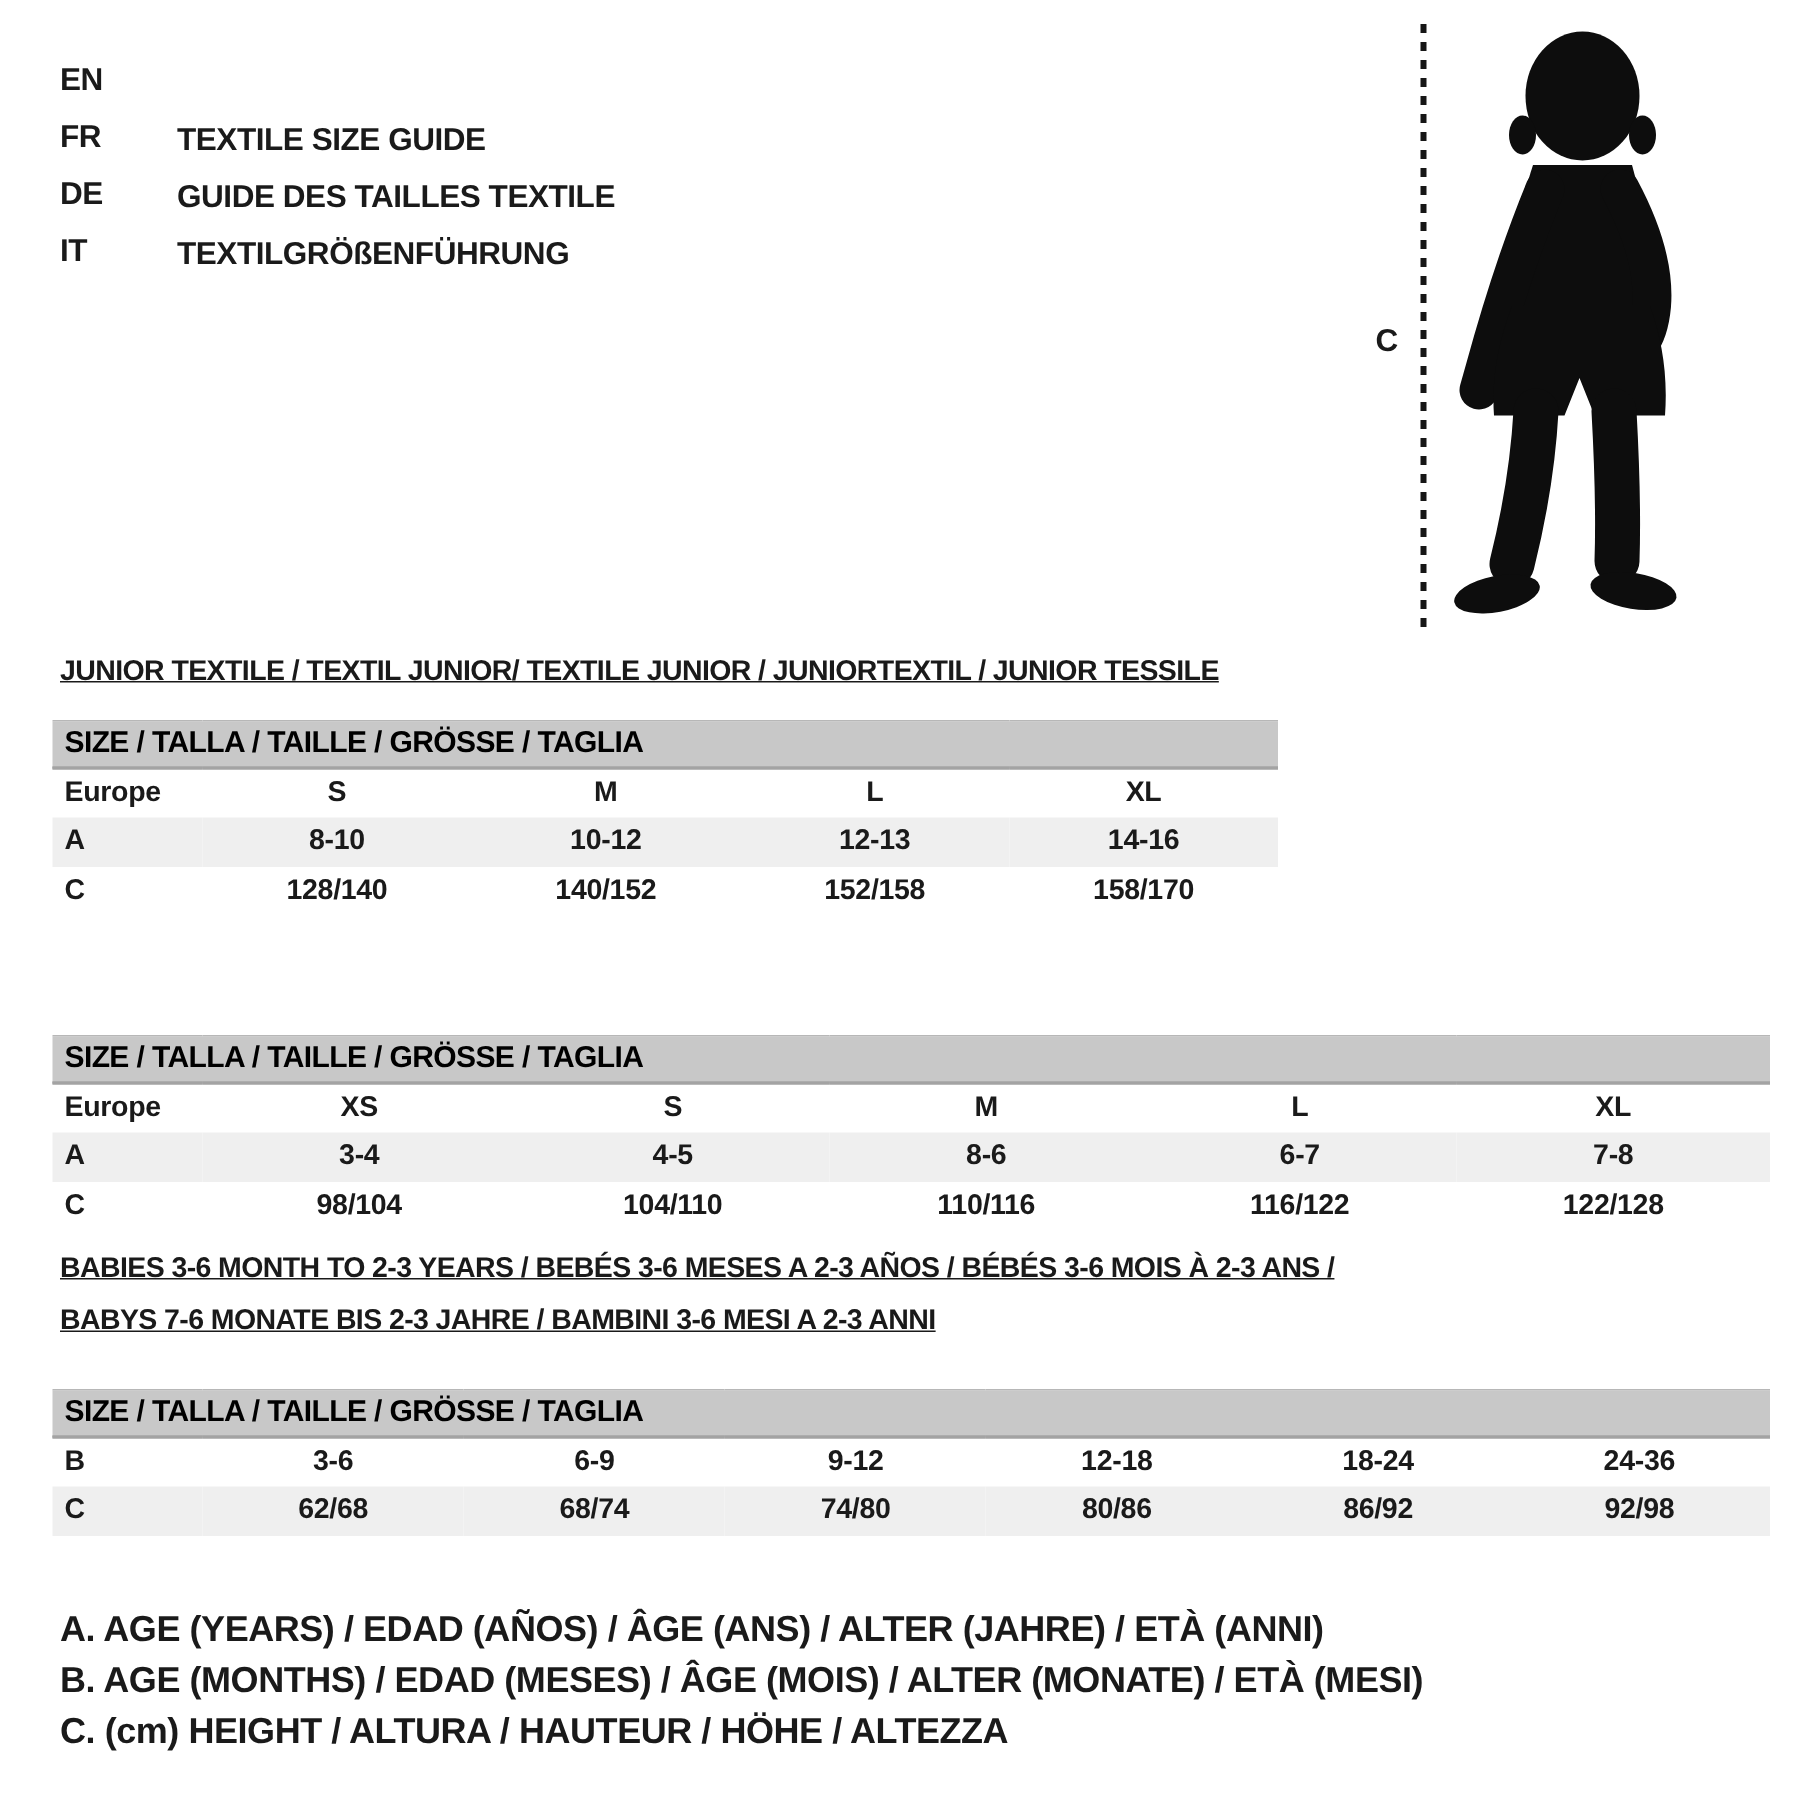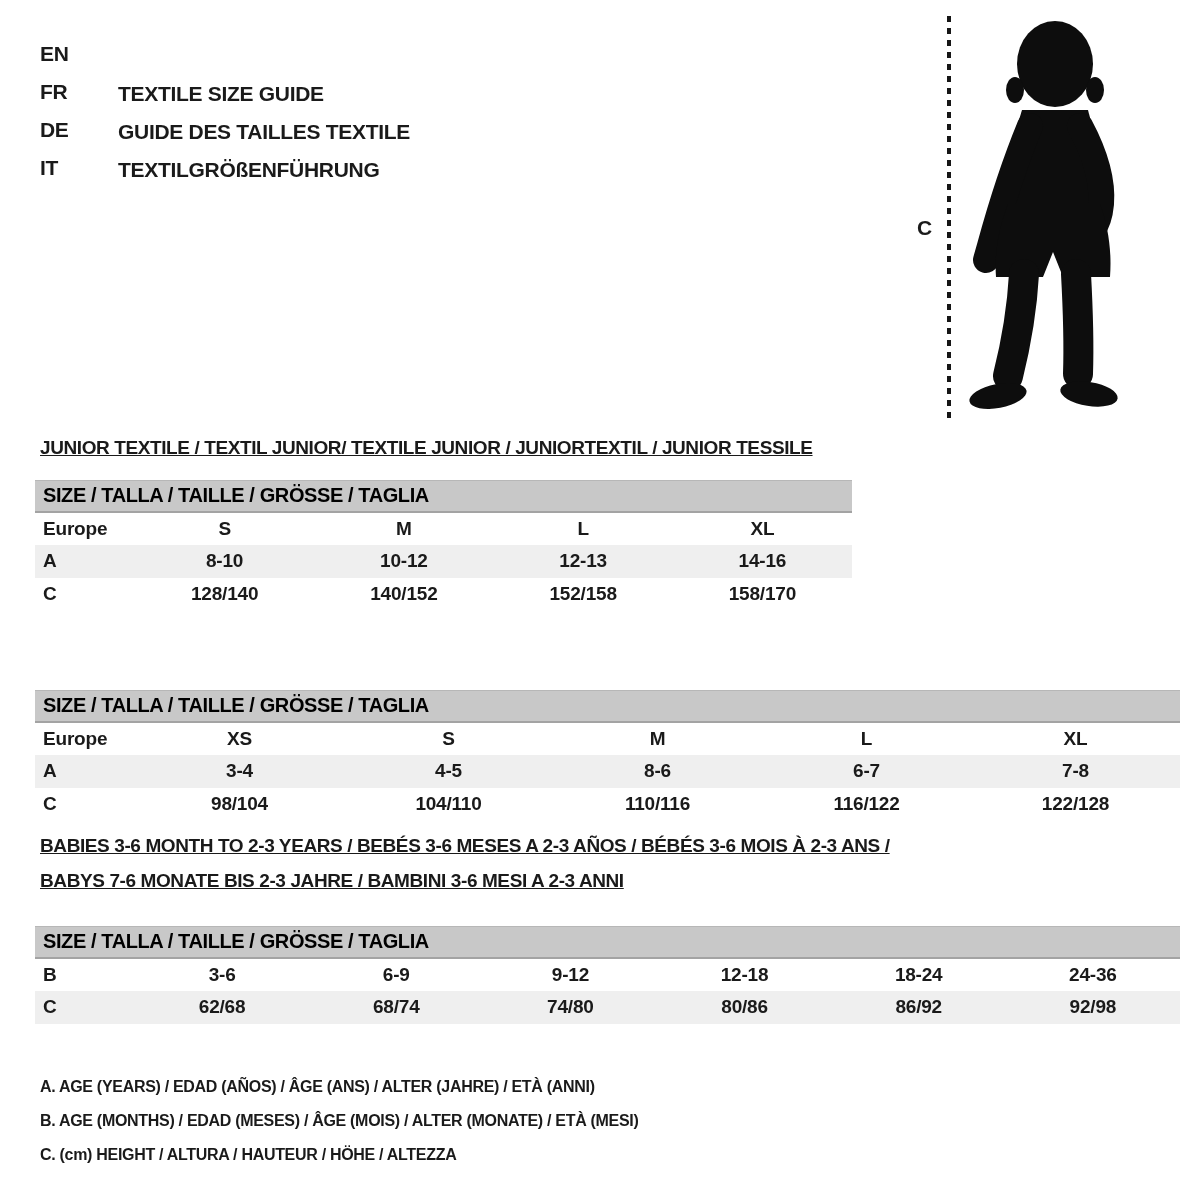--- a/index.html
+++ b/index.html
@@ -46,21 +46,21 @@
 
   .t-junior   { left:35px; top:480px; width:817px; }
   .t-children { left:35px; top:690px; width:1145px; }
   .t-babies   { left:35px; top:926px; width:1145px; }
 
   .junior-title   { top:437px; }
   .children-title { top:642px; }
   .babies-title-block { top:796px;margin-top:32px; }
 
   
-  .legend { position:absolute; left:40px; top:1070px; font-size:16px; line-height:34px; letter-spacing:-0.3px; }
+  .legend { position:absolute; left:40px; top:1070px; font-size:24px; line-height:34px; letter-spacing:-0.3px; }
 </style>
 </head>
 <body>
 
 <div class="canvas">
 
   <div class="lang-header">
     <div class="lang-row">
       <span class="lang-code">EN</span>
       <span class="lang-title">TEXTILE SIZE GUIDE</span>

